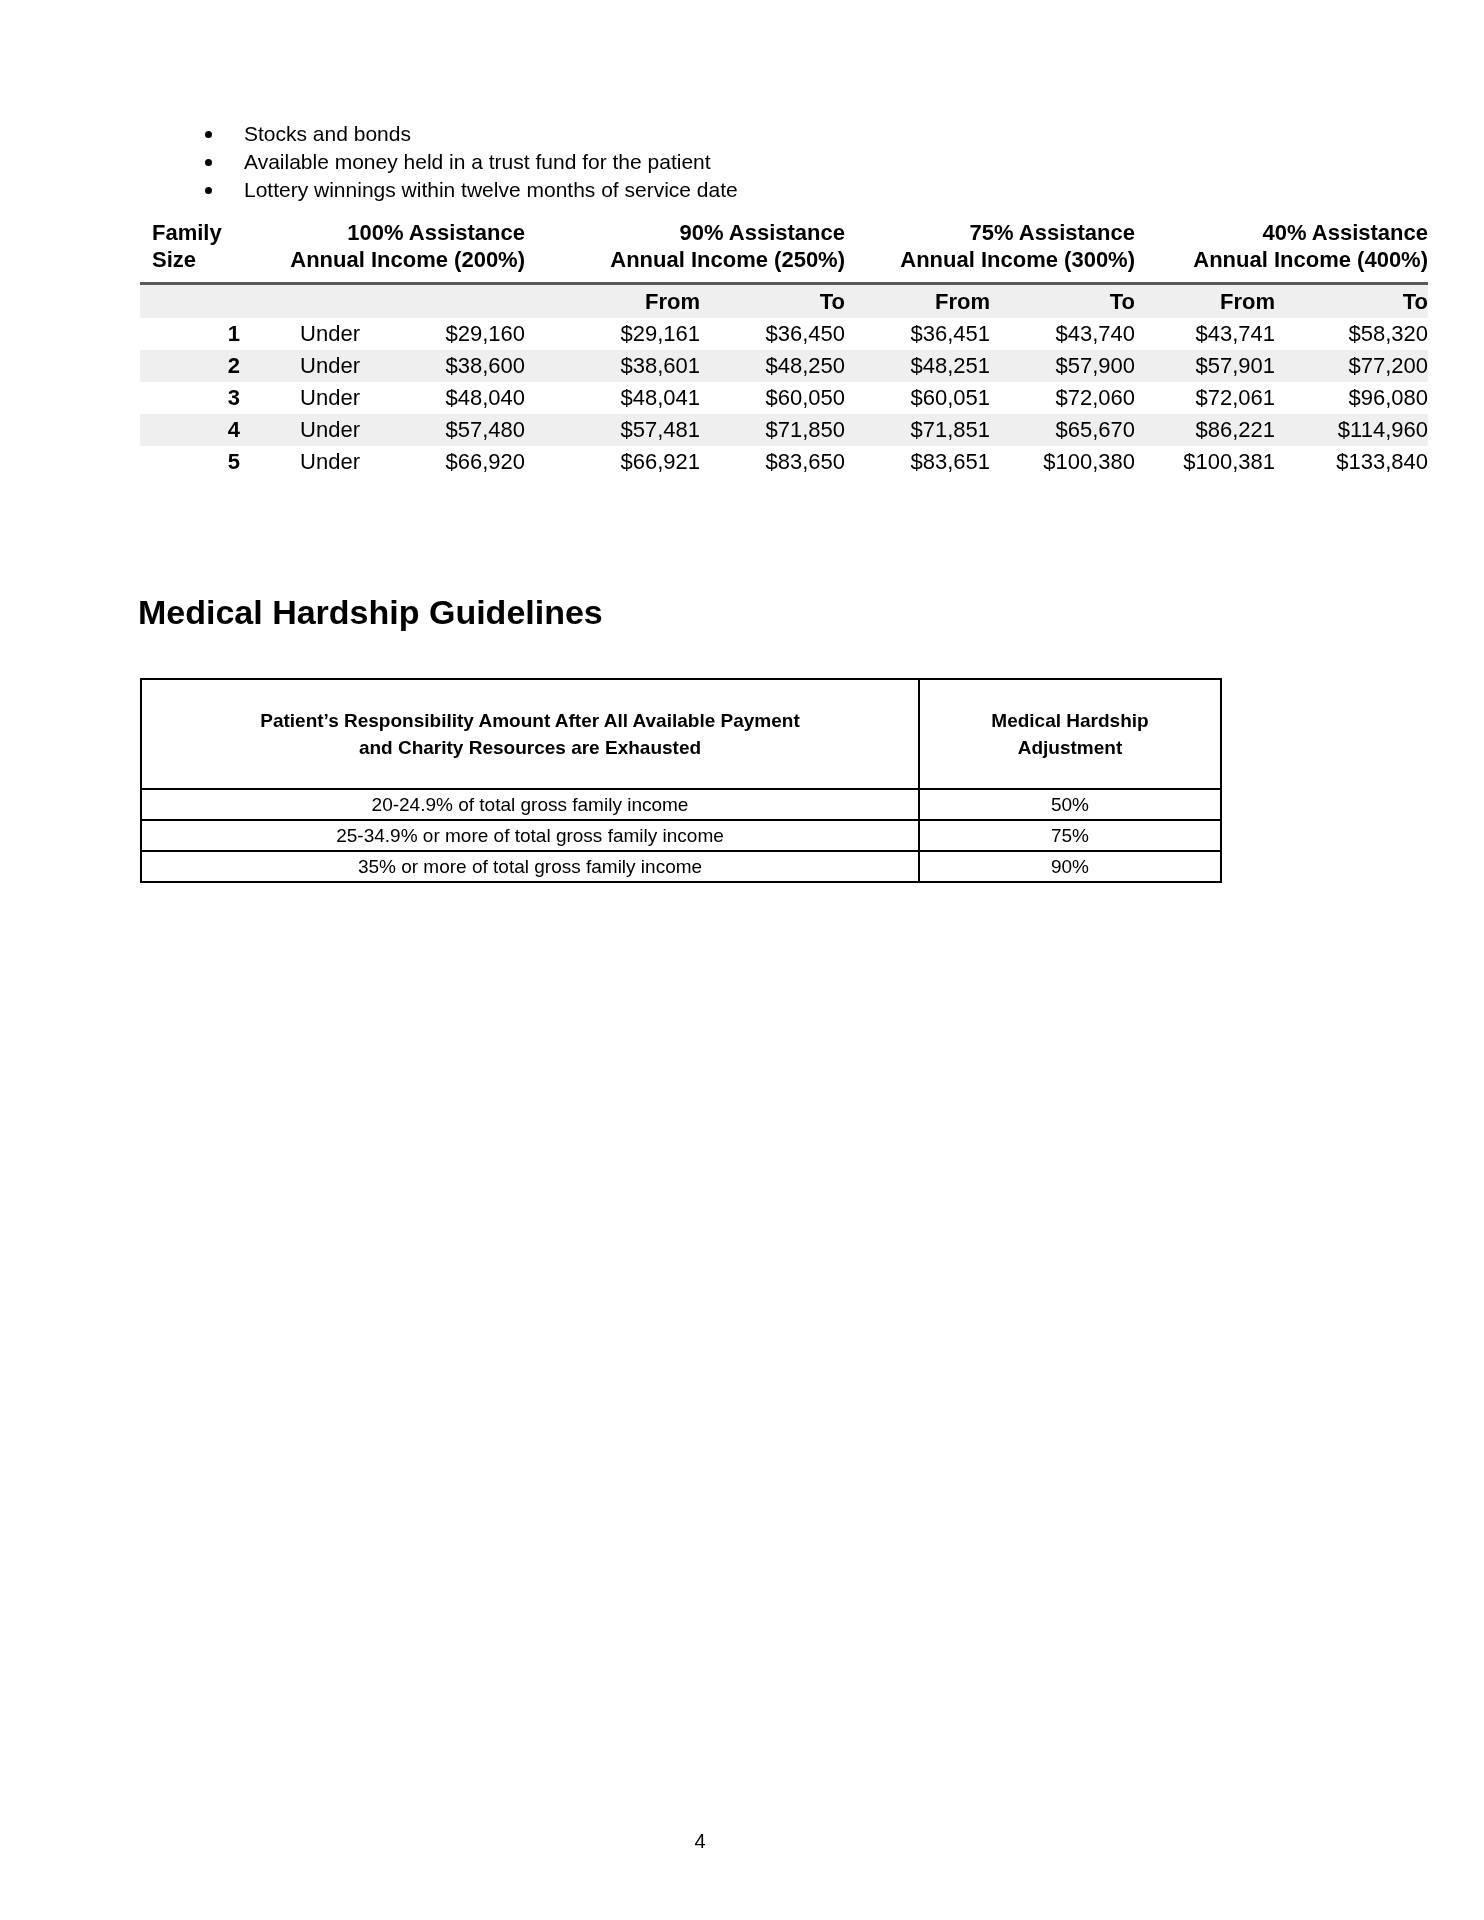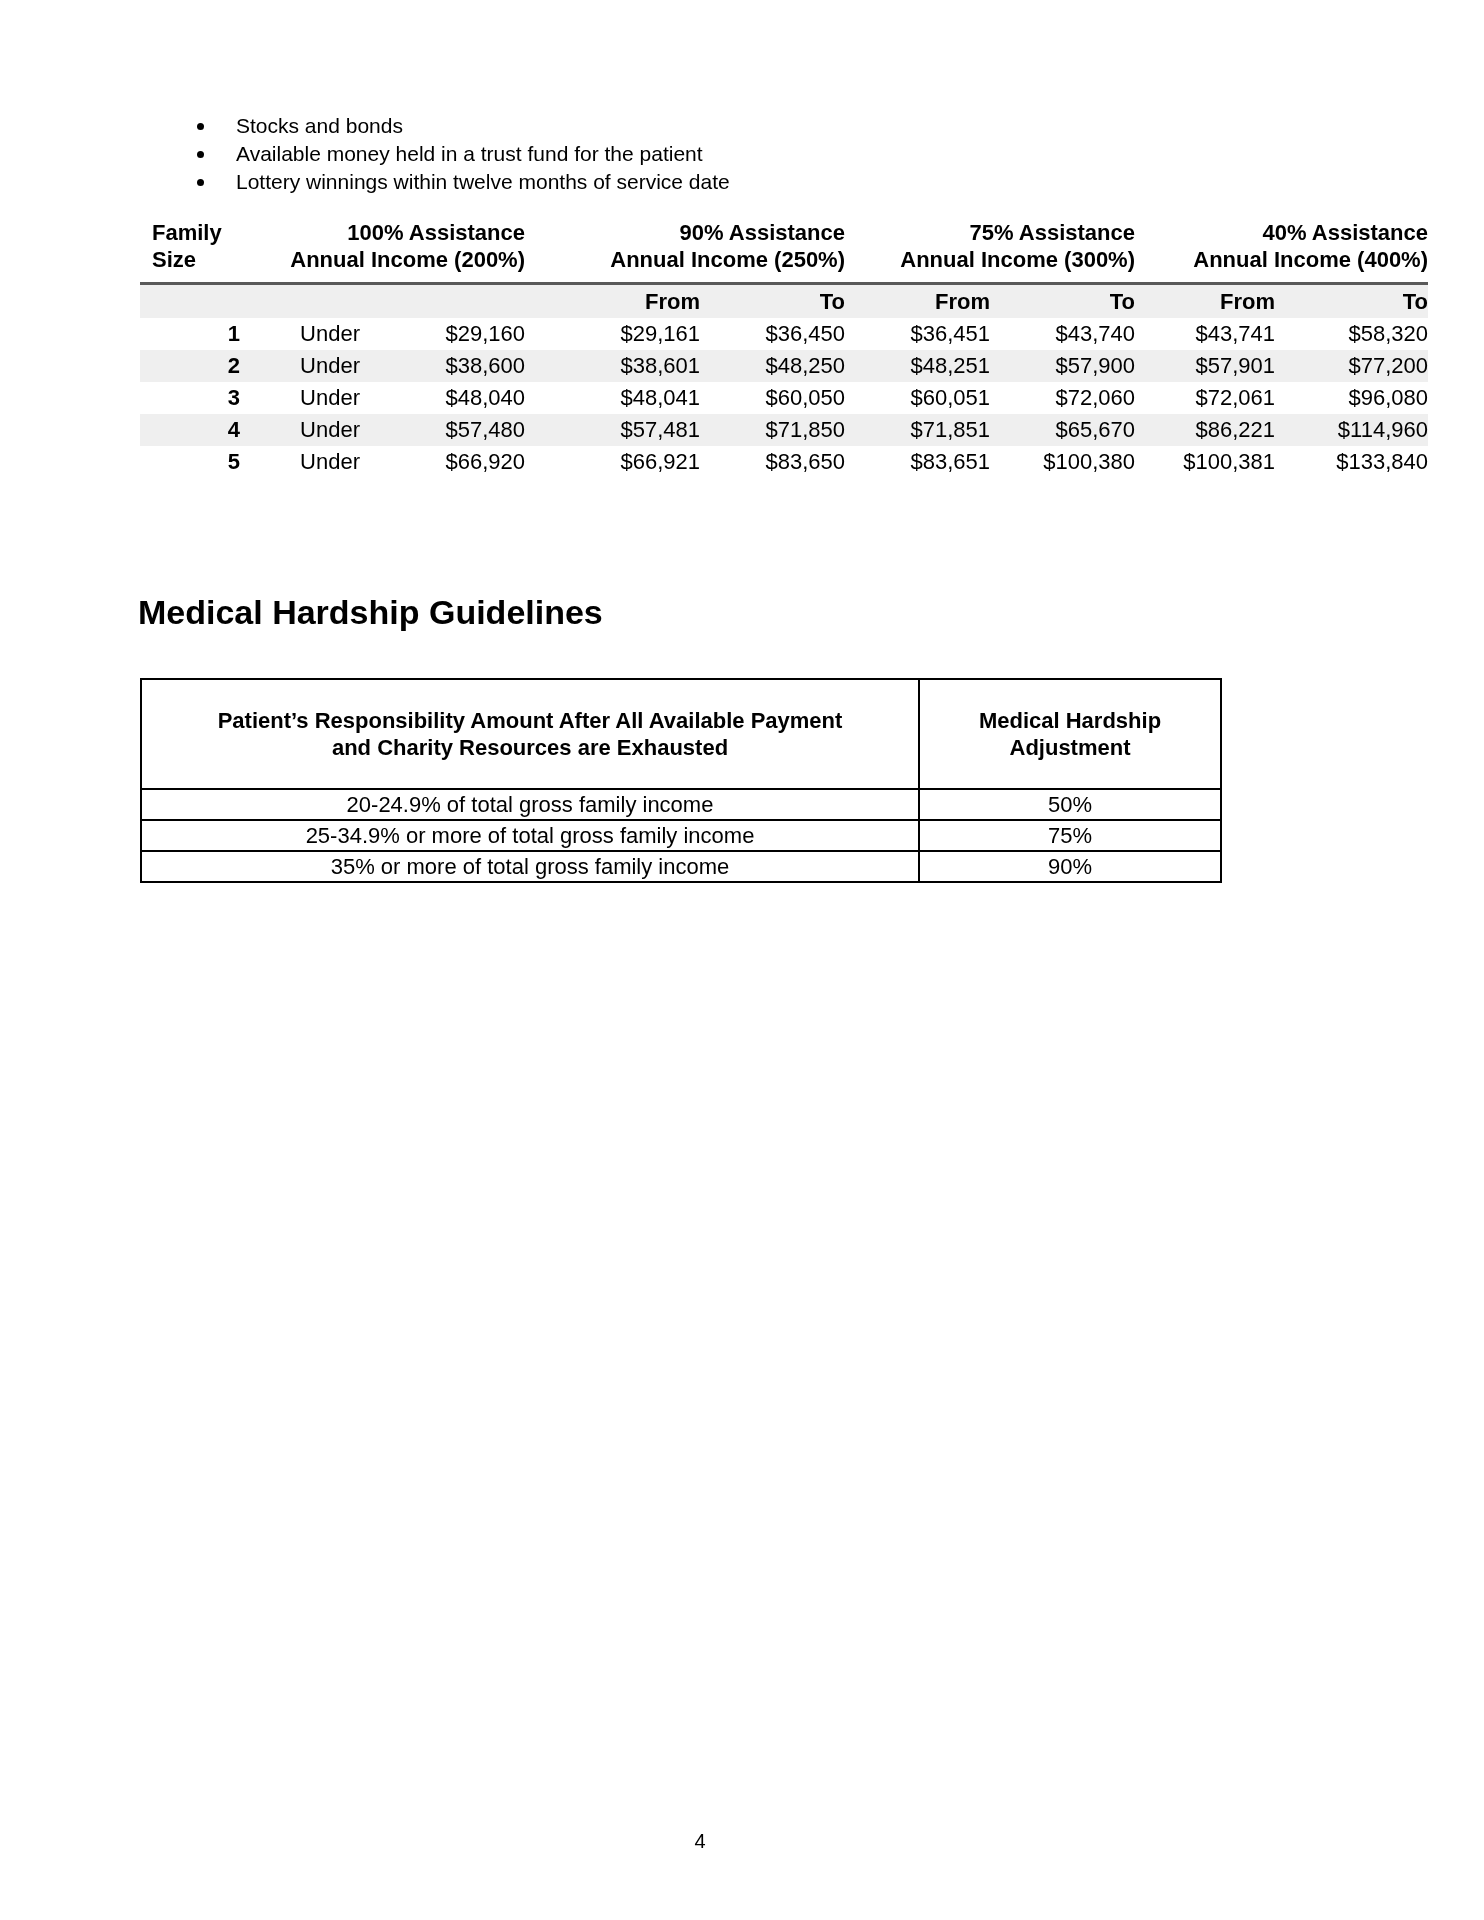--- a/index.html
+++ b/index.html
@@ -15,21 +15,21 @@
     background: #ffffff;
     margin: 0 auto;
     overflow: hidden;
   }
 
   
   .bullets {
     position: absolute;
     left: 185px;
     top: 104px;
-    margin: 8px;
+    margin: 16px;
     padding: 0;
     list-style: none;
     font-size: 21px;
     line-height: 28px;
   }
   .bullets li { position: relative; padding-left: 43px; }
   .bullets li .dot {
     position: absolute;
     left: 4px;
     top: 11px;
@@ -88,21 +88,21 @@
   }
 
   
   .hardship-table {
     position: absolute;
     left: 140px;
     top: 678px;
     width: 1080px;
     border-collapse: collapse;
     table-layout: fixed;
-    font-size: 22px;
+    font-size: 19px;
   }
   .hardship-table th, .hardship-table td {
     border: 2px solid #000;
     text-align: center;
     padding: 0;
   }
   .hardship-table thead th {
     height: 108px;
     font-weight: bold;
     line-height: 27px;

